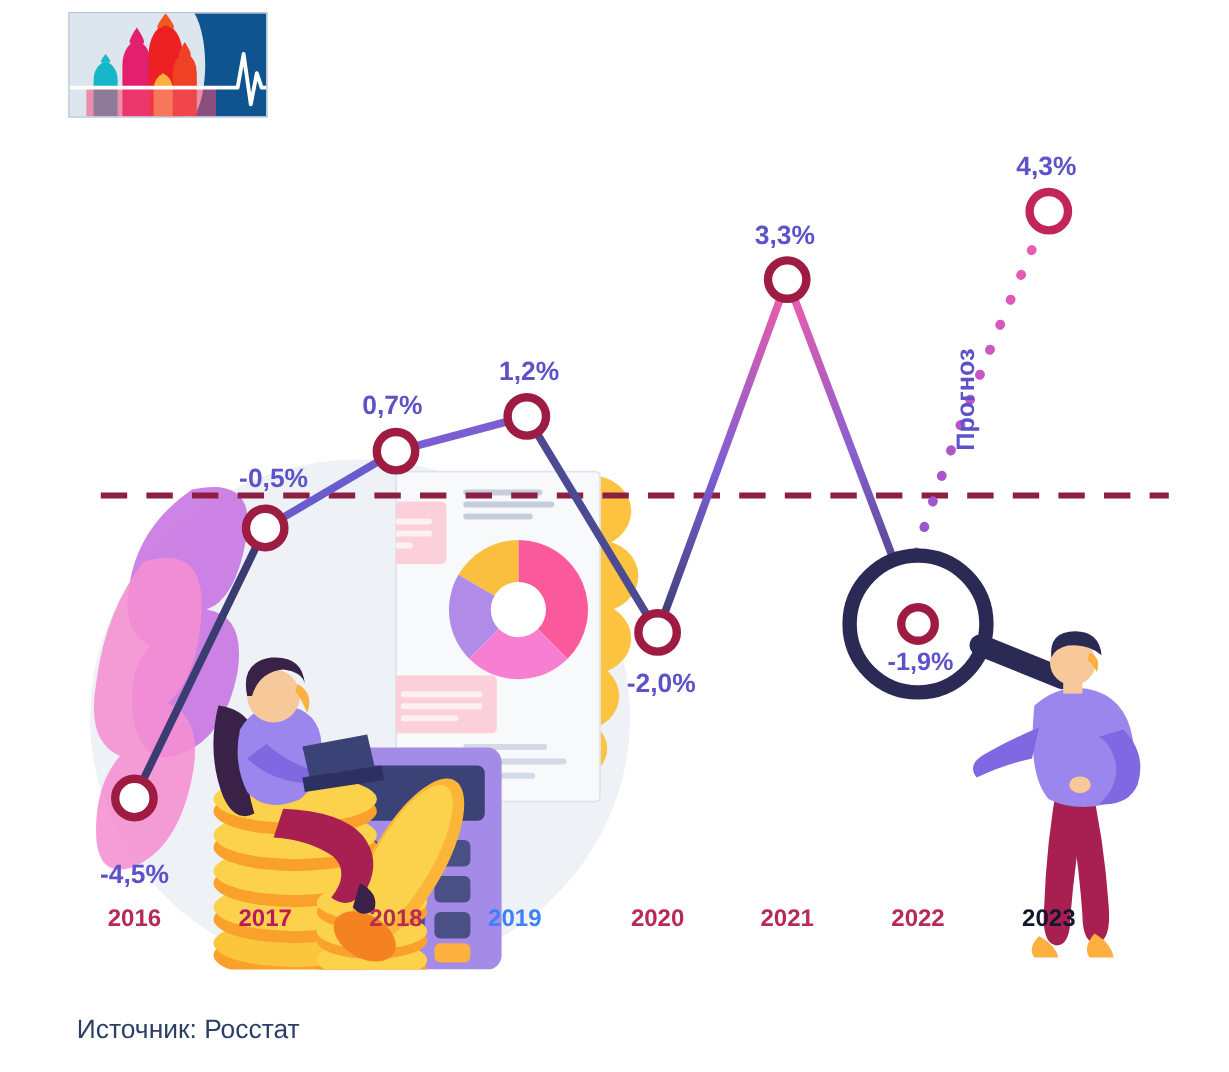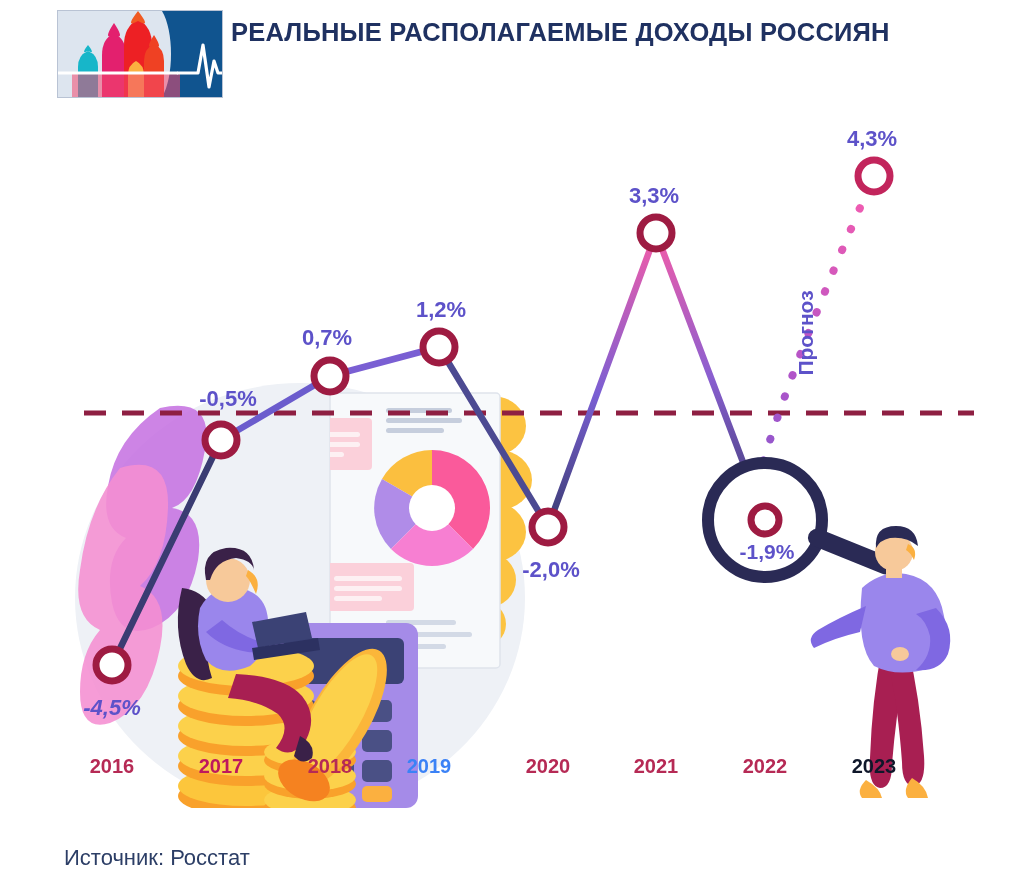--- a/index.html
+++ b/index.html
@@ -65,21 +65,20 @@
 
       <path d="M70 86 L70 64 Q70 54 78 50 Q86 54 86 64 L86 86 Z" fill="#fbb040"></path>
 
       <rect x="14" y="62" width="108" height="24" fill="#f2486f" opacity=".55"></rect>
 
       <path d="M0 62 L120 62" stroke="#ffffff" stroke-width="3" fill="none"></path>
       <path d="M120 62 L140 62 L145 34 L151 76 L156 50 L160 62 L164 62" stroke="#ffffff" stroke-width="3.2" fill="none" stroke-linejoin="round" stroke-linecap="round"></path>
     </svg>
   </div>
 
-  <div id="title">РЕАЛЬНЫЕ РАСПОЛАГАЕМЫЕ ДОХОДЫ РОССИЯН</div>
 </div>
 
 <div id="chart">
 
   <svg width="1024" height="700" viewBox="0 0 1024 700">
     <defs>
       <linearGradient id="gradUp2021" x1="0" y1="1" x2="0" y2="0" gradientUnits="objectBoundingBox">
         <stop offset="0" stop-color="#3a3c72"></stop>
         <stop offset="0.45" stop-color="#7a5fd3"></stop>
         <stop offset="1" stop-color="#f45ca8"></stop>
@@ -265,21 +264,21 @@
       <circle cx="221" cy="332" r="16" fill="#ffffff" stroke="#9e1b42" stroke-width="7"></circle>
       <circle cx="330" cy="268" r="16" fill="#ffffff" stroke="#9e1b42" stroke-width="7"></circle>
       <circle cx="439" cy="239" r="16" fill="#ffffff" stroke="#9e1b42" stroke-width="7"></circle>
       <circle cx="548" cy="419" r="16" fill="#ffffff" stroke="#9e1b42" stroke-width="7"></circle>
       <circle cx="656" cy="125" r="16" fill="#ffffff" stroke="#9e1b42" stroke-width="7"></circle>
       <circle cx="765" cy="412" r="14" fill="#ffffff" stroke="#9e1b42" stroke-width="7"></circle>
       <circle cx="874" cy="68" r="16" fill="#ffffff" stroke="#c2255c" stroke-width="7"></circle>
     </g>
   </svg>
 
-  <div class="vlabel" style="left:112px;top:600px;font-style:italic;">-4,5%</div>
+  <div class="vlabel" style="left:112px;top:621px;">-4,5%</div>
   <div class="vlabel" style="left:228px;top:291px;">-0,5%</div>
   <div class="vlabel" style="left:327px;top:230px;">0,7%</div>
   <div class="vlabel" style="left:441px;top:202px;">1,2%</div>
   <div class="vlabel" style="left:551px;top:462px;">-2,0%</div>
   <div class="vlabel" style="left:654px;top:88px;">3,3%</div>
   <div class="vlabel magnified" style="left:767px;top:444px;">-1,9%</div>
   <div class="vlabel" style="left:872px;top:31px;">4,3%</div>
 
   <div id="forecast-label">Прогноз</div>
 </div>

